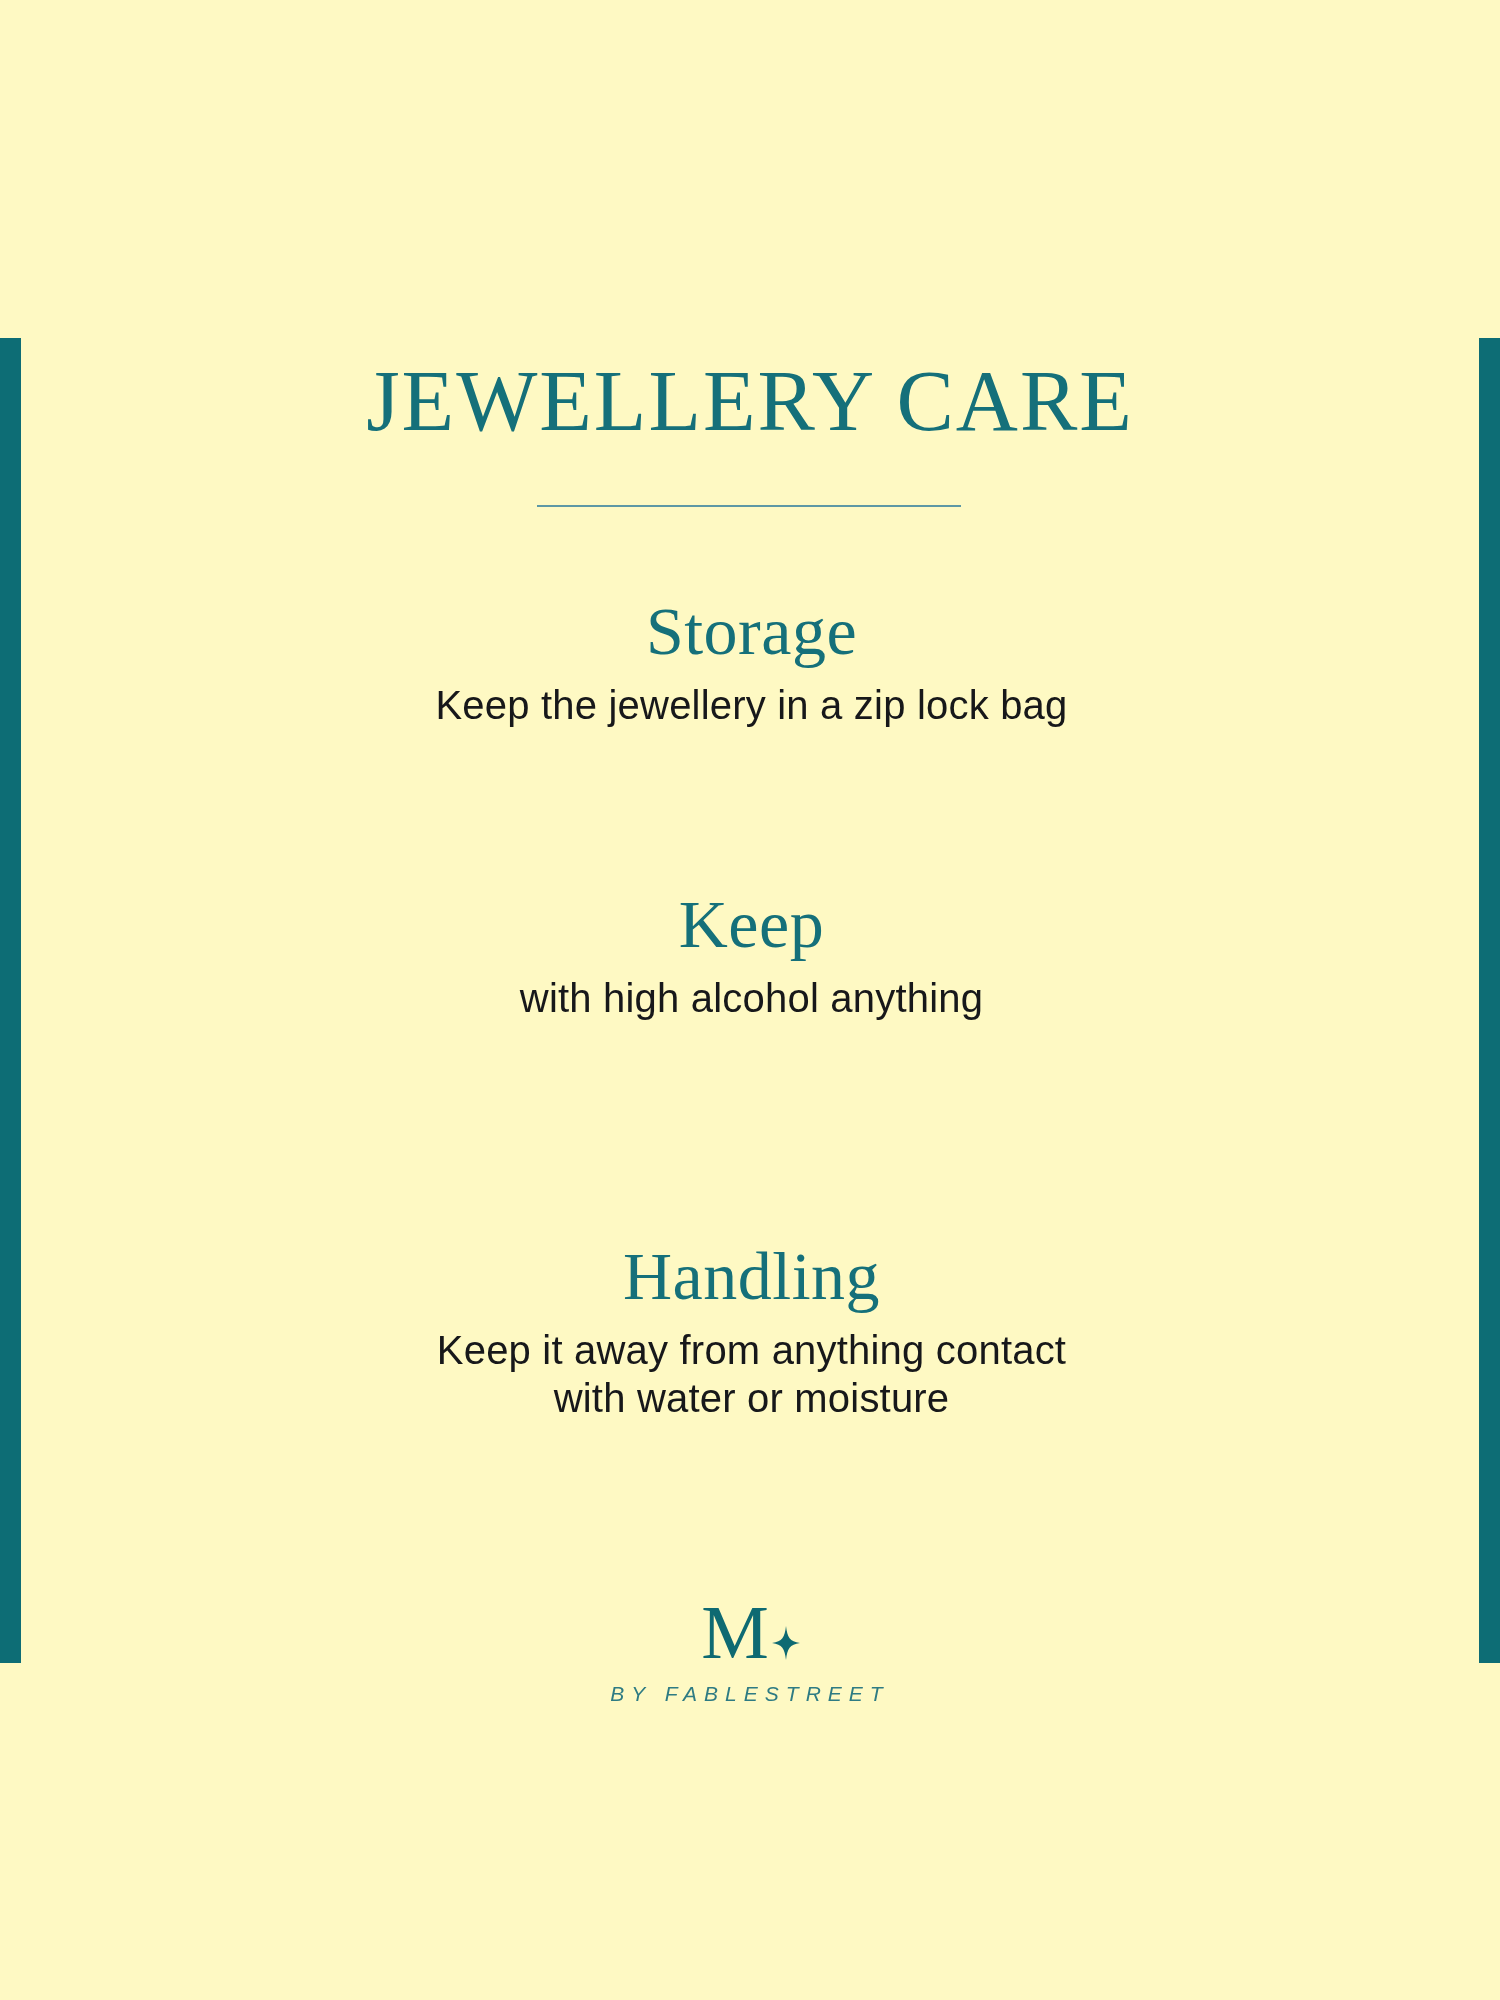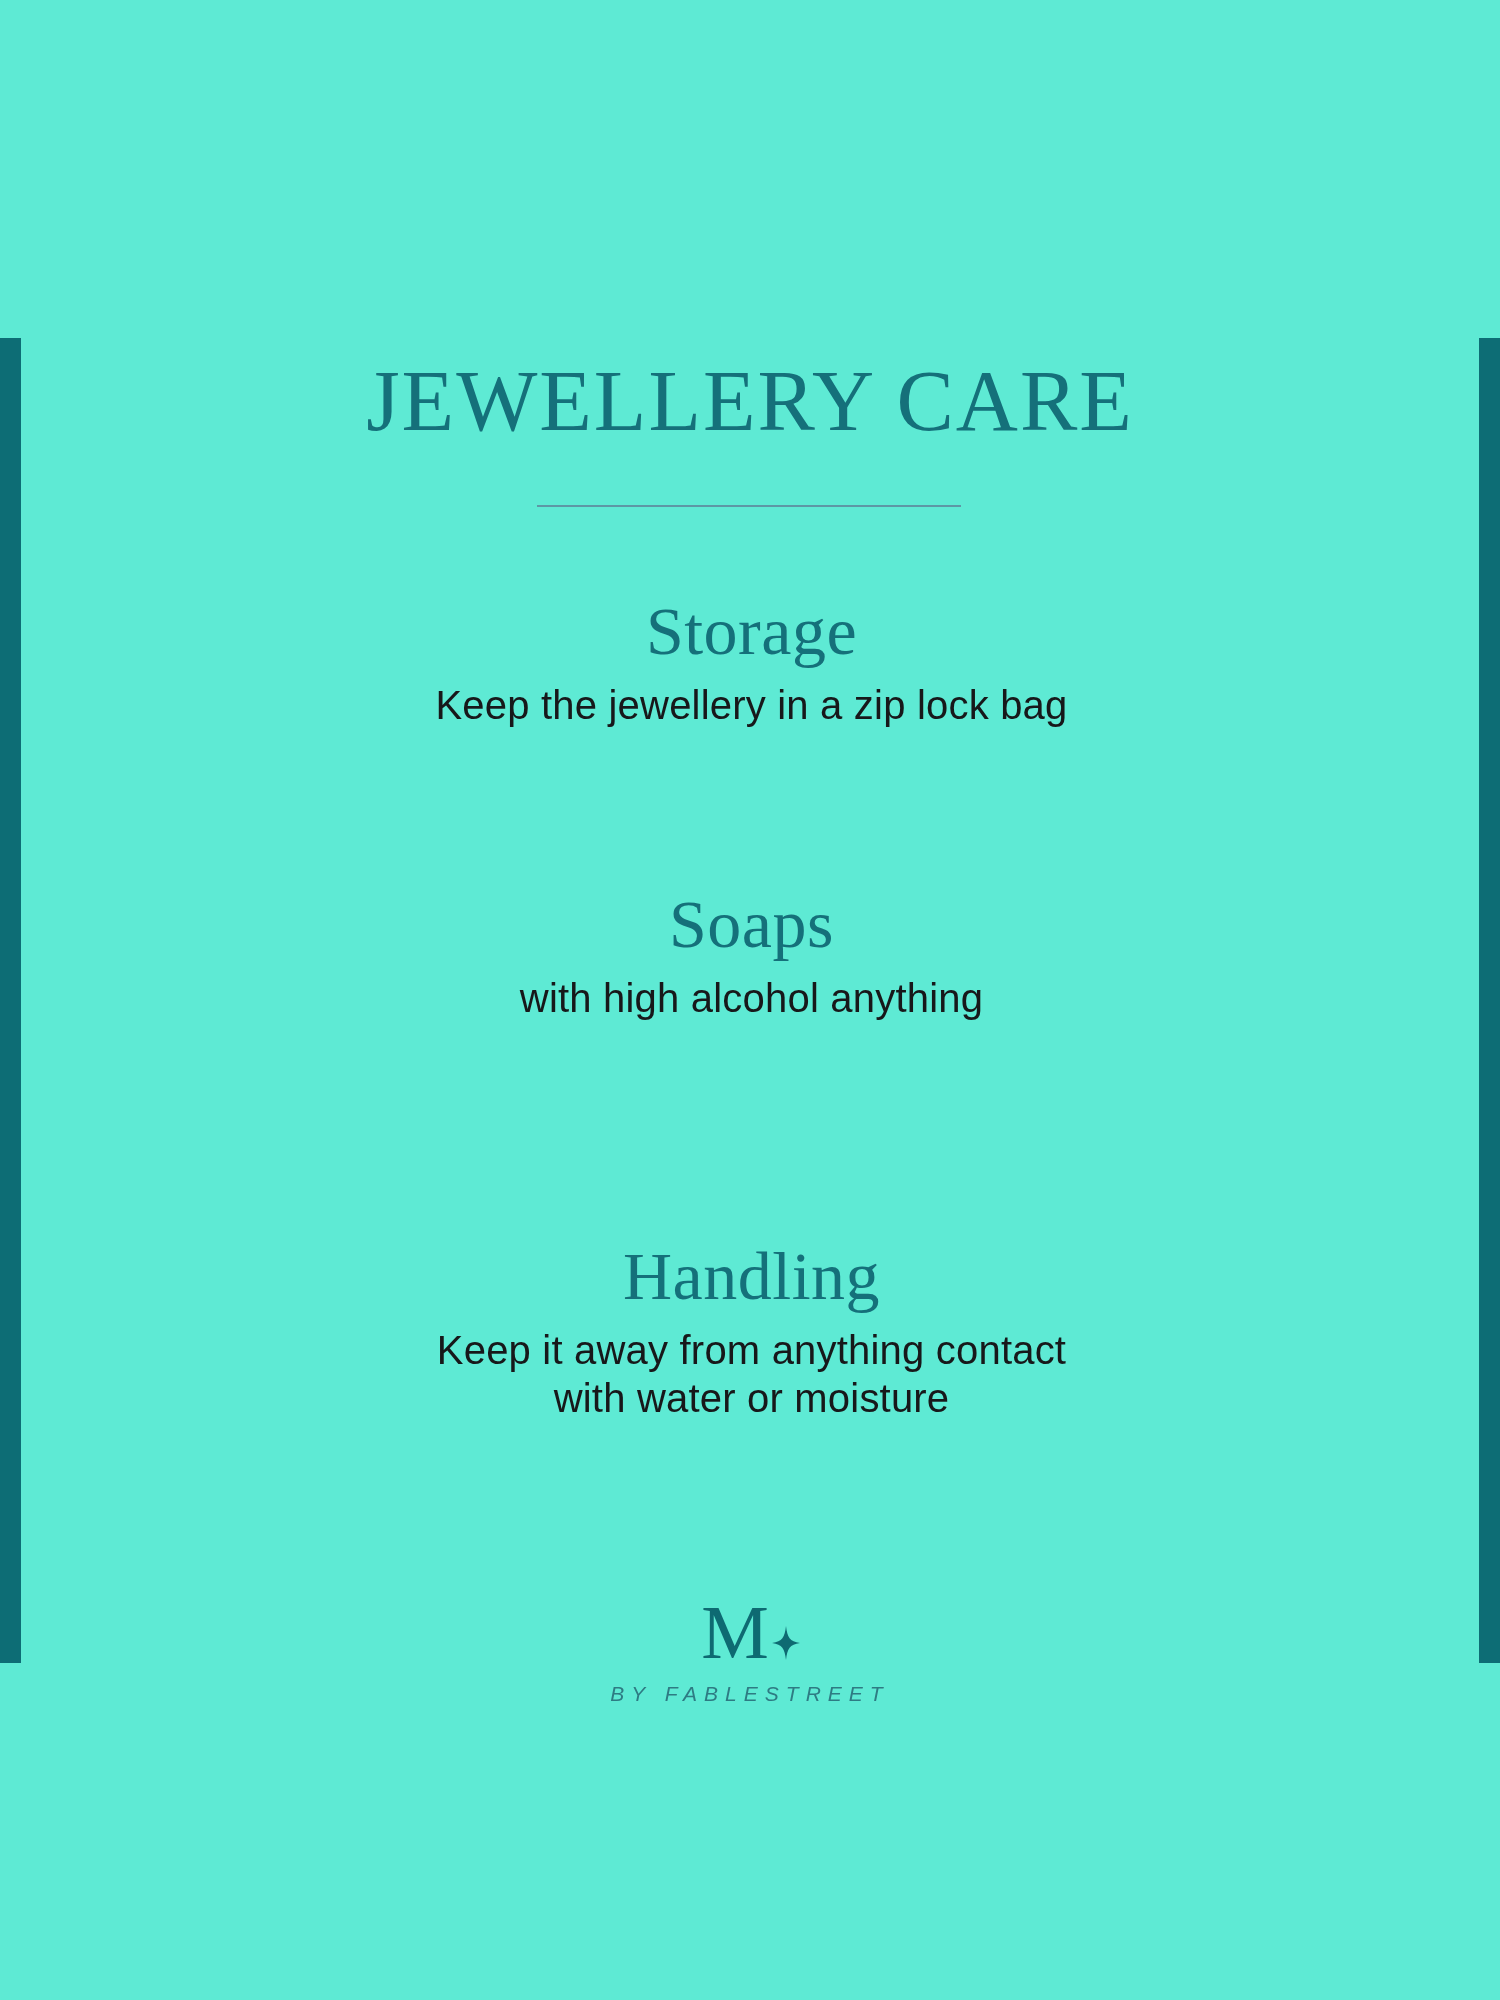--- a/index.html
+++ b/index.html
@@ -11,21 +11,21 @@
     height: 2000px;
     background: #eaf1f3;
     font-family: "Liberation Sans", sans-serif;
     overflow: hidden;
     position: relative;
   }
 
   .page {
     position: absolute;
     inset: 0;
-    background: #5eead4;
+    background: #fef9c3;
   }
 
   
   .side-bar {
     position: absolute;
     top: 338px;
     height: 1325px;
     width: 21px;
     background: #0d6d75;
   }
@@ -152,21 +152,21 @@
     <div class="title-rule"></div>
 
     <div class="section section-1">
       <h2 class="section-heading">Storage</h2>
       <p class="section-body">
         <span class="line">Keep the jewellery in a zip lock bag</span>
       </p>
     </div>
 
     <div class="section section-2">
-      <h2 class="section-heading">Soaps</h2>
+      <h2 class="section-heading">Keep</h2>
       <p class="section-body">
         <span class="line">with high alcohol anything</span>
       </p>
     </div>
 
     <div class="section section-3">
       <h2 class="section-heading">Handling</h2>
       <p class="section-body">
         <span class="line">Keep it away from anything contact</span>
         <span class="line">with water or moisture</span>

